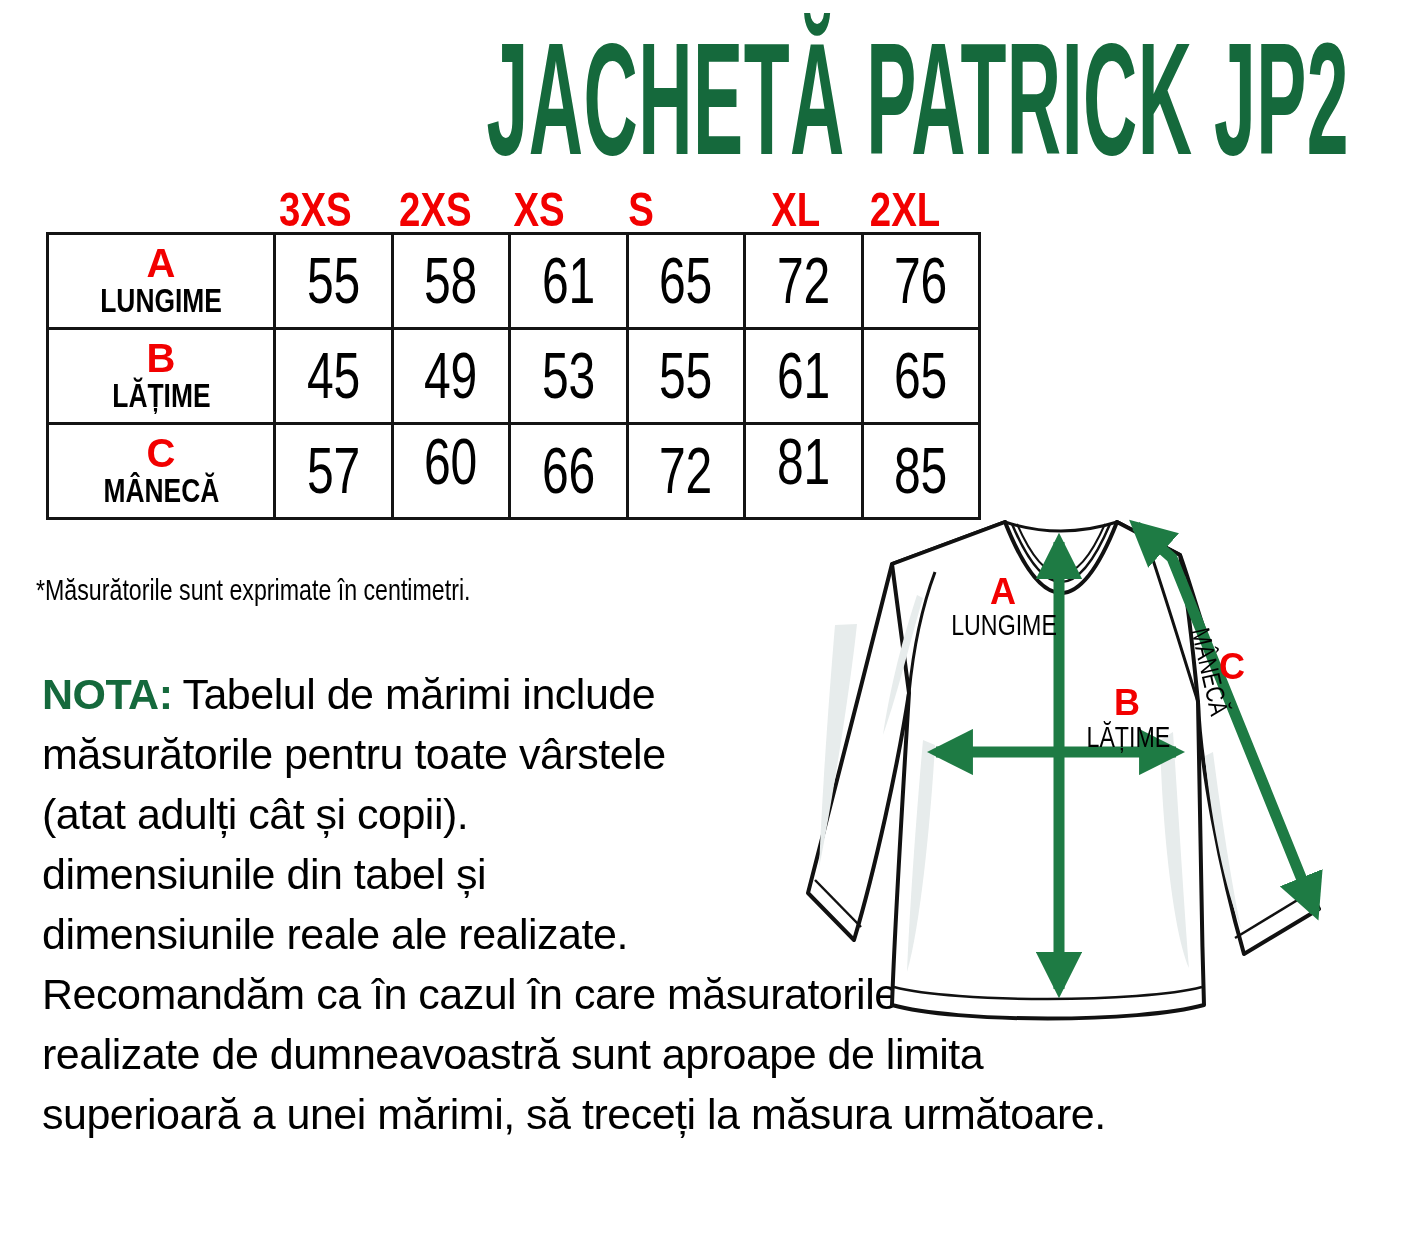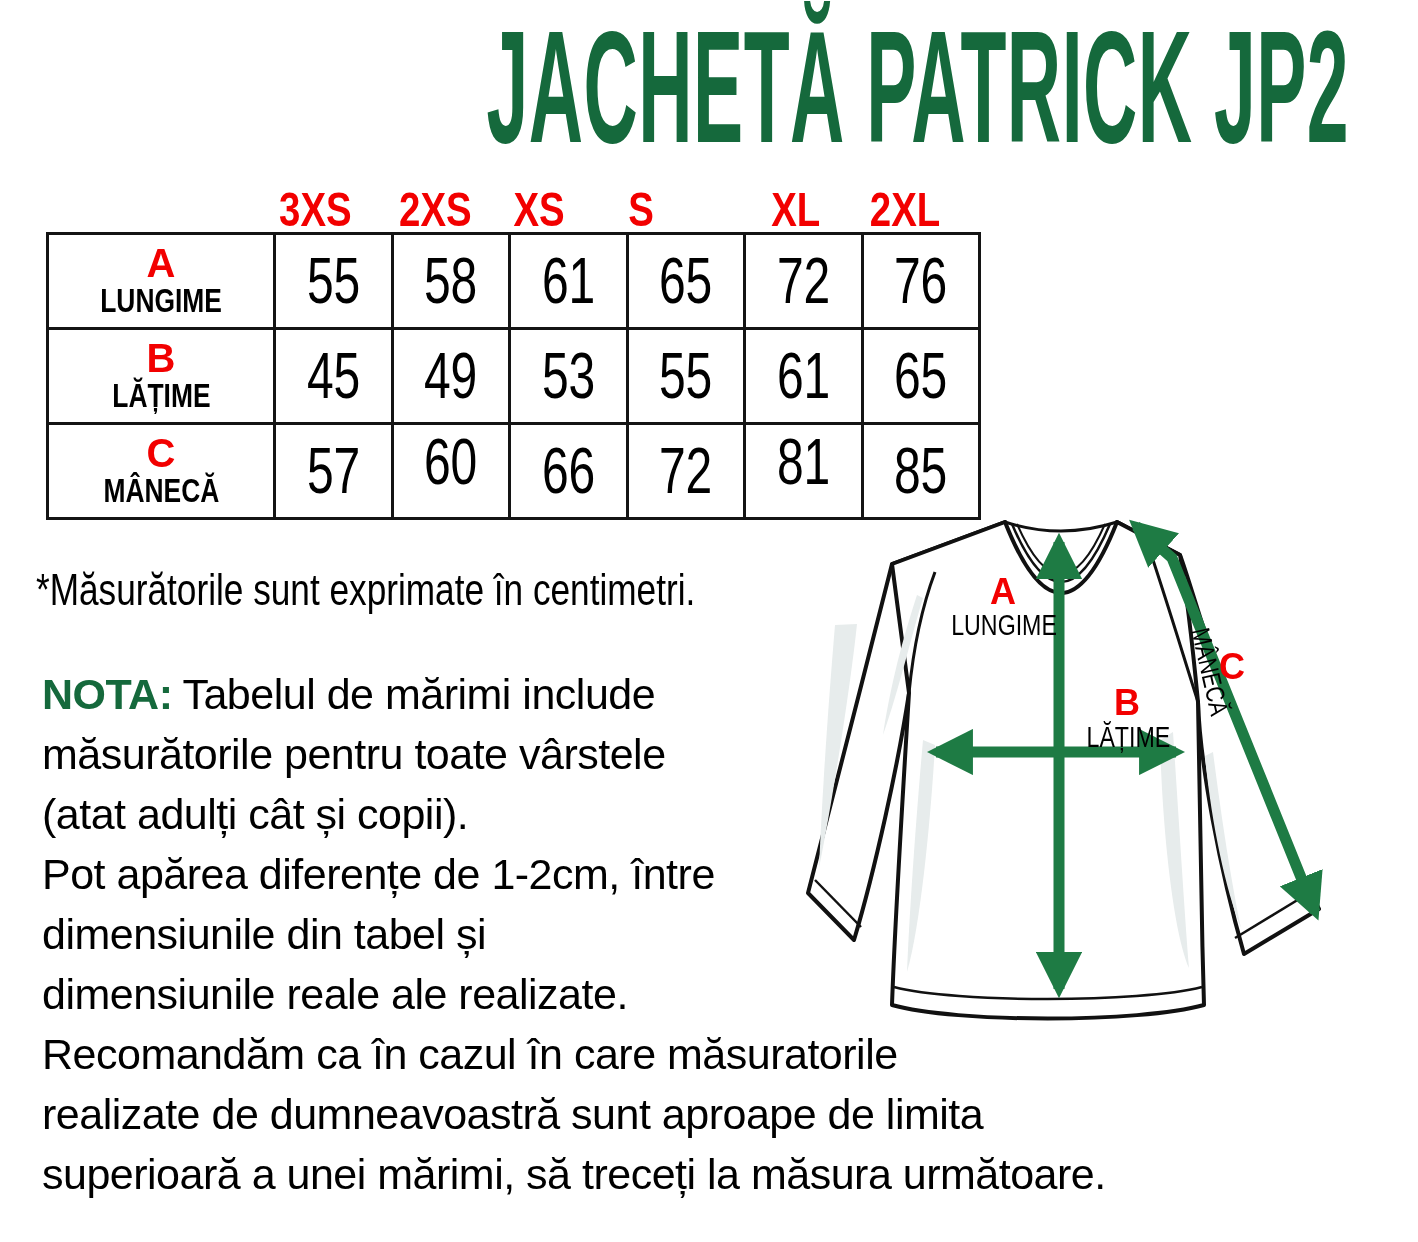--- a/index.html
+++ b/index.html
@@ -2,40 +2,40 @@
 <html style="--green: #15693c; --arrow-green: #1e7b44; --red: #f20000;"><head>
 <meta charset="utf-8">
 <style>
   :root{
     --green:#15693c; --arrow-green:#1e7b44; --red:#f20000; --ink:#141414;
   }
   html,body{margin:0;padding:0;background:#fff;}
   .page{position:relative;width:1418px;height:1242px;background:#fff;overflow:hidden;
         font-family:"Liberation Sans", sans-serif;color:#000;}
   
-  .title{position:absolute;left:0;top:12px;width:1390px;text-align:left;white-space:nowrap;}
+  .title{position:absolute;left:0;top:24px;width:1390px;text-align:left;white-space:nowrap;}
   .title-inner{display:inline-block;font-size:160px;line-height:150px;font-weight:bold;
         color:var(--green);transform:scaleX(0.47);transform-origin:center;letter-spacing:1px;}
   
   .size-h{position:absolute;top:186px;width:120px;text-align:left;font-weight:bold;
         color:var(--red);font-size:48px;line-height:48px;}
   .size-h>span{display:inline-block;transform:scaleX(0.8);}
   
   table.sizes{position:absolute;left:46px;top:232px;width:935px;border-collapse:collapse;
         table-layout:fixed;}
   table.sizes th,table.sizes td{border:3px solid var(--ink);height:92px;padding:0;
         text-align:center;vertical-align:middle;background:#fff;}
   table.sizes th{width:224px;}
   .row-letter{font-size:40px;line-height:40px;font-weight:bold;color:var(--red);}
   .row-sub{font-size:33px;line-height:36px;color:#000;}
   .cond{display:inline-block;transform:scaleX(0.8);transform-origin:center;}
   .num{display:inline-block;font-size:64px;line-height:64px;transform:scaleX(0.75);}
   .num.raise{transform:scaleX(0.75) translateY(-9px);}
   
-  .footnote{position:absolute;left:36px;top:566px;font-size:44px;line-height:48px;white-space:nowrap;}
+  .footnote{position:absolute;left:36px;top:566px;font-size:29px;line-height:48px;white-space:nowrap;}
   .footnote>span{display:inline-block;transform:scaleX(0.8);transform-origin:left center;}
   
   .nota{position:absolute;left:42px;top:664px;width:1180px;font-size:43px;line-height:60px;
         letter-spacing:-0.5px;}
   .nota-label{font-weight:bold;color:var(--green);margin-right:10px;}
   
   .diagram{position:absolute;left:795px;top:500px;width:600px;height:540px;}
   .diagram svg{position:absolute;left:0;top:0;}
   .shape{fill:#fff;stroke:#111;stroke-width:4;stroke-linejoin:round;}
   .detail{fill:none;stroke:#111;stroke-width:2.5;}
@@ -109,21 +109,20 @@
     </table>
 
   <div class="footnote">
     <span>*Măsurătorile sunt exprimate în centimetri.</span>
   </div>
 
   <div class="nota">
     <div><span class="nota-label">NOTA:</span><span>Tabelul de mărimi include</span></div>
     <div>măsurătorile pentru toate vârstele</div>
     <div>(atat adulți cât și copii).</div>
-    <div>Pot apărea diferențe de 1-2cm, între</div>
     <div>dimensiunile din tabel și</div>
     <div>dimensiunile reale ale realizate.</div>
     <div>Recomandăm ca în cazul în care măsuratorile</div>
     <div>realizate de dumneavoastră sunt aproape de limita</div>
     <div>superioară a unei mărimi, să treceți la măsura următoare.</div>
   </div>
 
   <div class="diagram">
     <svg width="600" height="540" viewBox="0 0 600 540">
       <defs>

